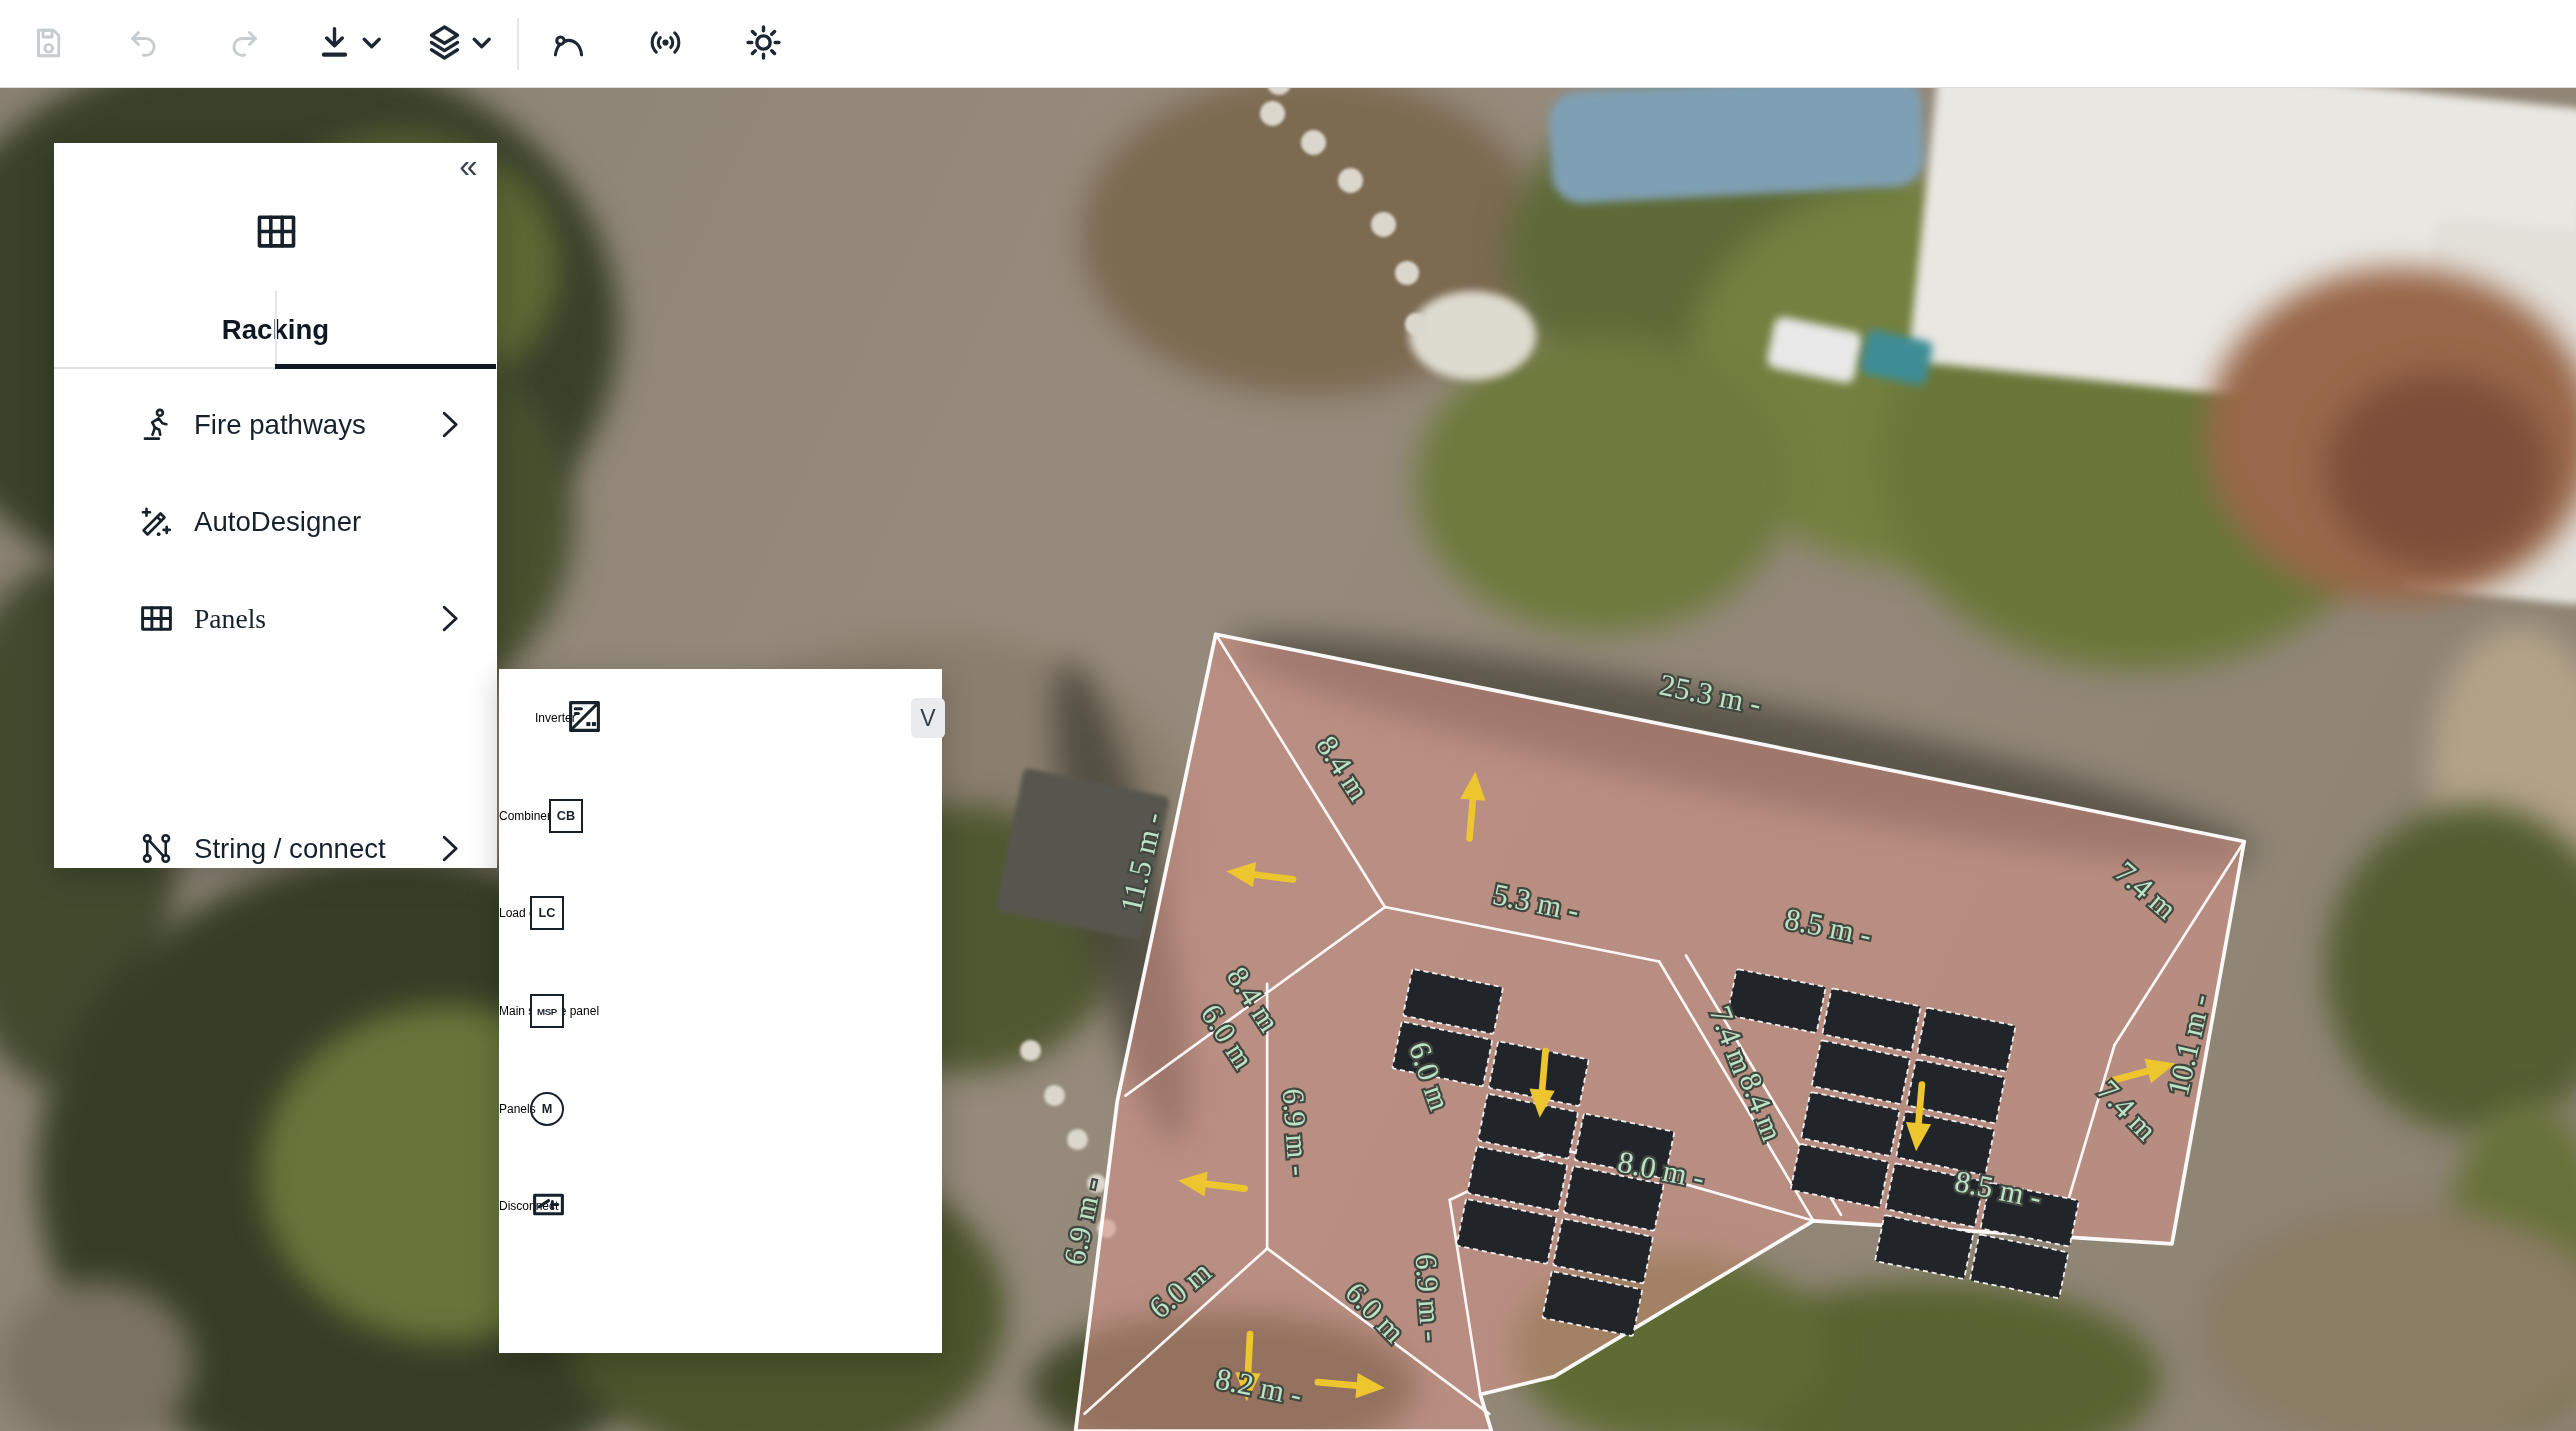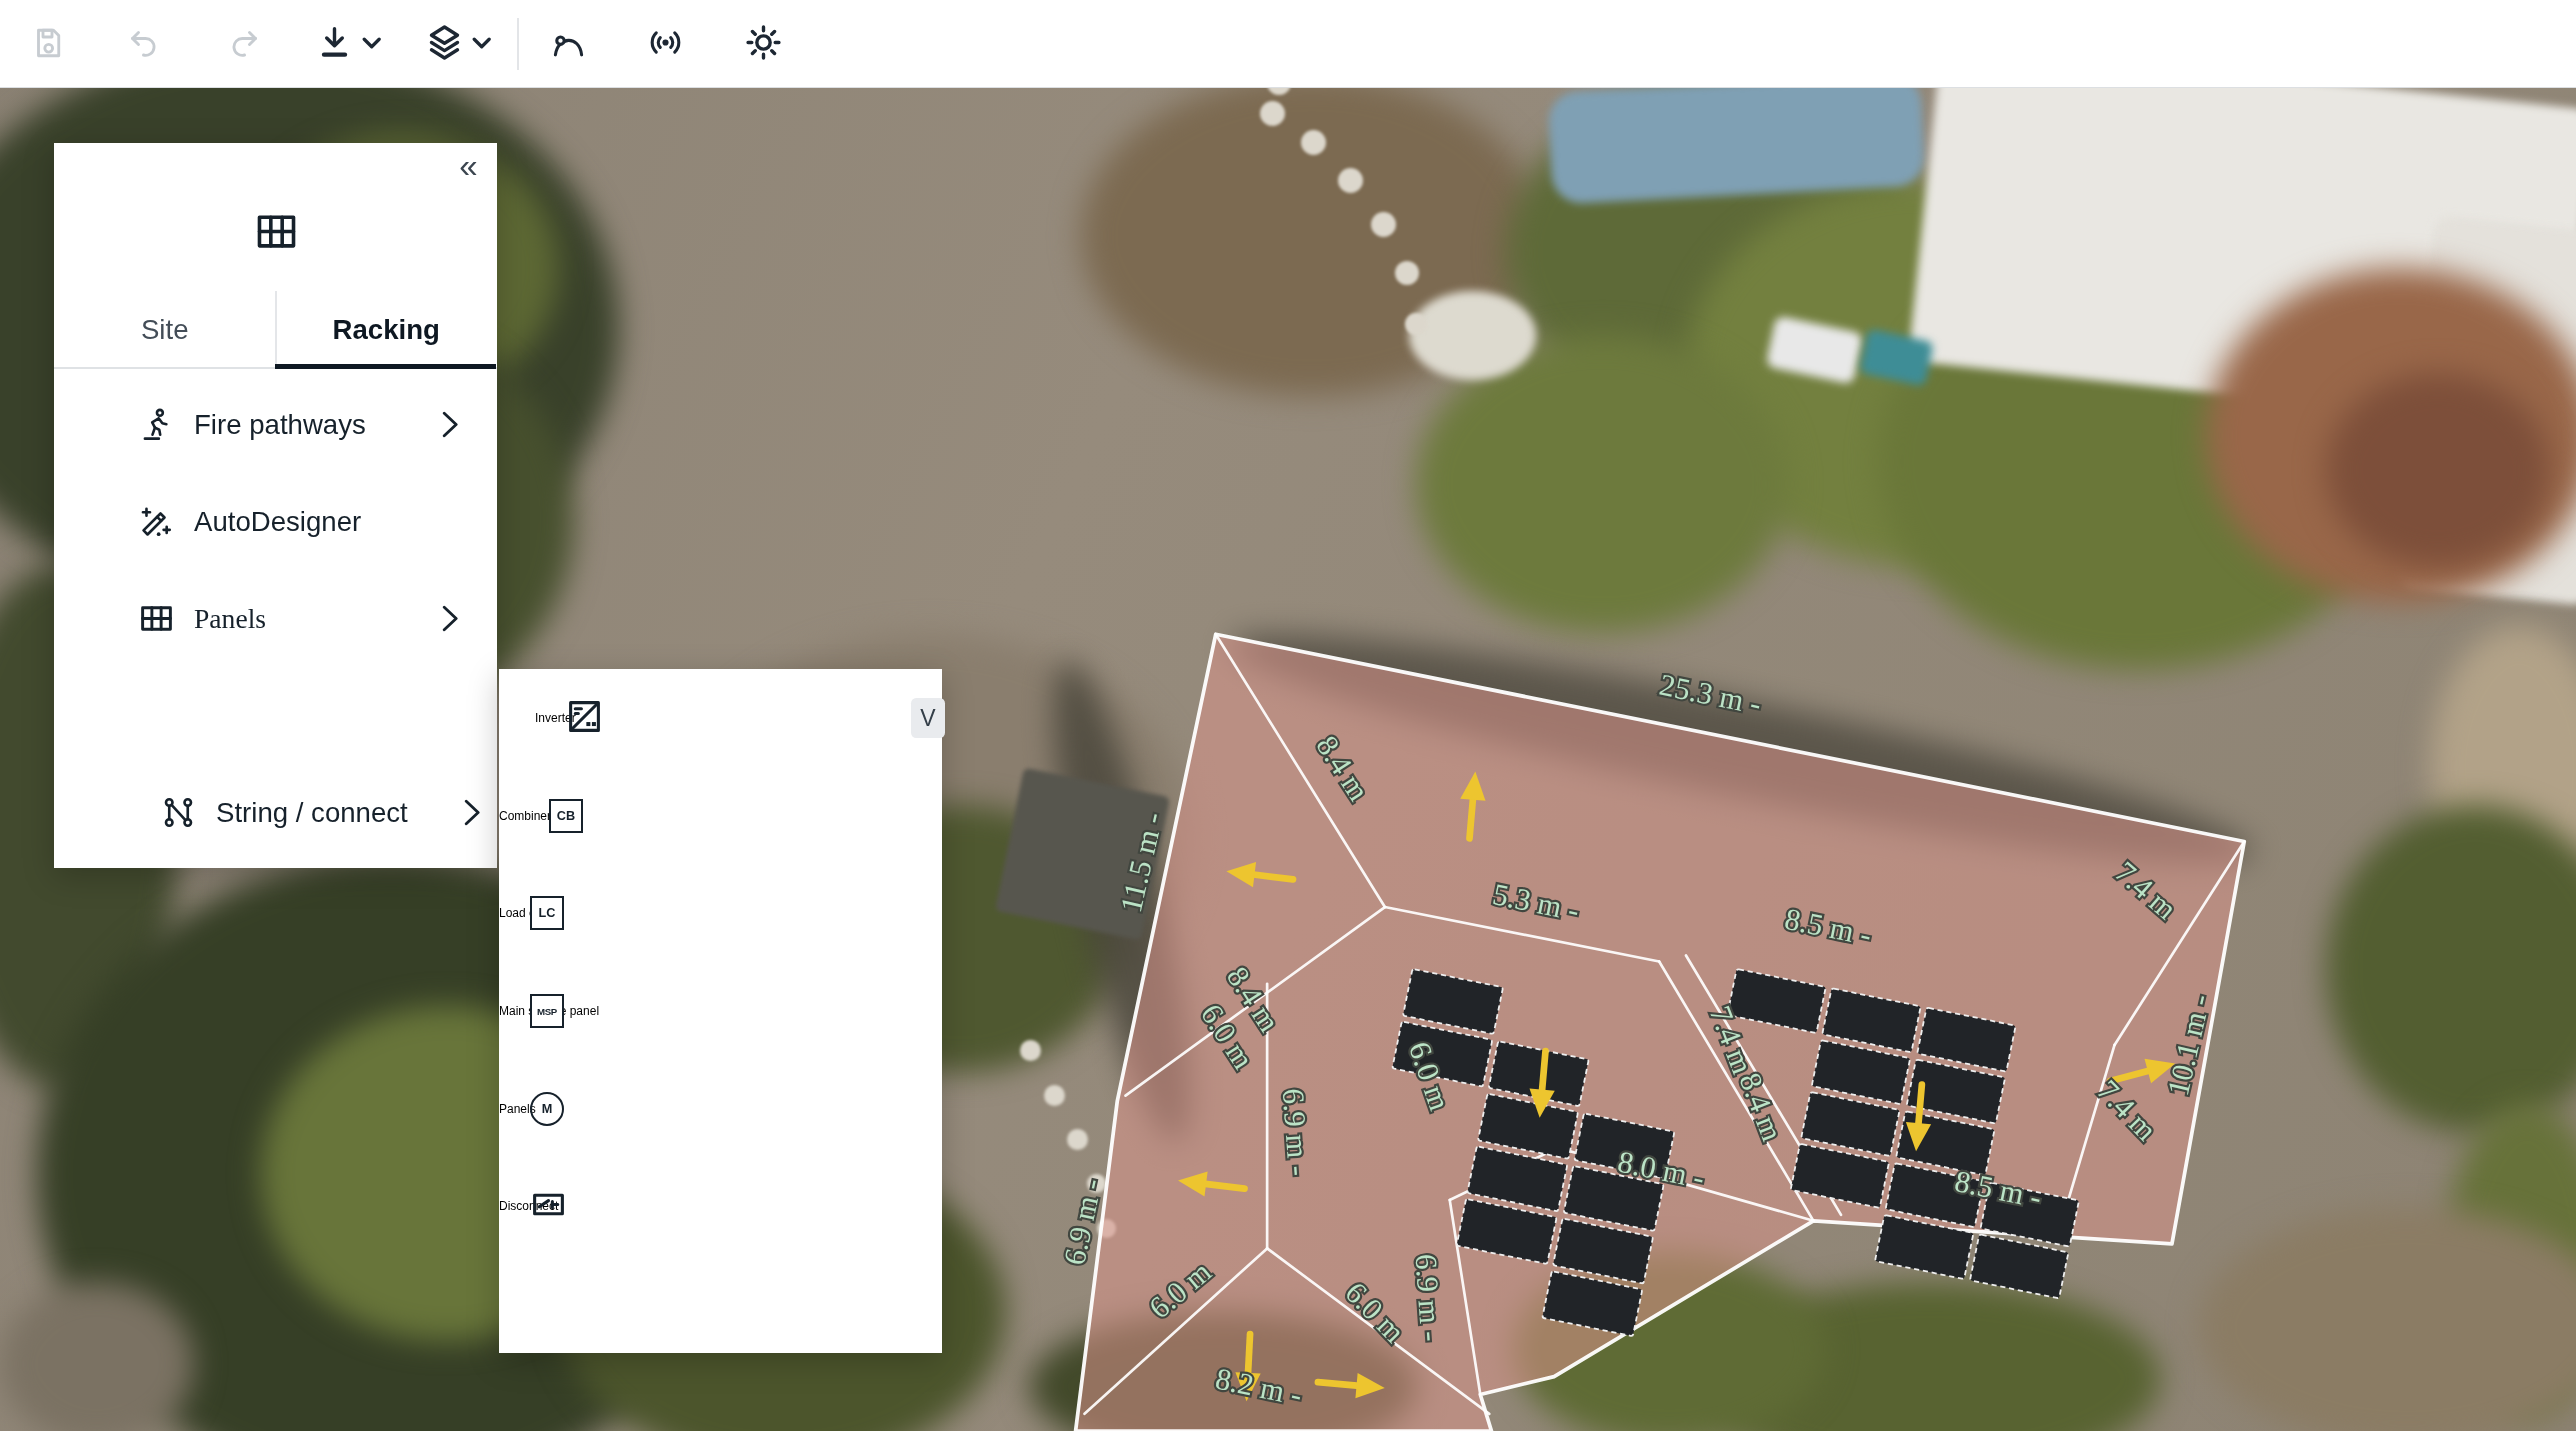--- a/index.html
+++ b/index.html
@@ -327,21 +327,20 @@
 
 <div id="sidebar" class="panel">
   <div id="collapse">«</div>
   <div id="grid-head">
     <svg class="mi-svg" width="43" height="43" viewBox="0 0 24 24" style="stroke-width:2">
       <rect x="2.5" y="4" width="19" height="16"></rect>
       <path d="M8.83,4 v16 M15.17,4 v16 M2.5,12 h19"></path>
     </svg>
   </div>
   <div class="tabs">
-    <div class="tab">Site</div>
     <div class="tab active">Racking</div>
   </div>
   <div class="tab-divider"></div>
   <div class="tab-border"></div>
   <div class="tab-underline"></div>
 
   <div class="menu-item" style="top:330px;">
     <span class="mi-icon">
       <svg class="mi-svg" width="37" height="37" viewBox="0 0 24 24">
         <path d="M6.2,20.4 l-2.6,-2.6 11,-11 2.6,2.6 z"></path>
@@ -380,21 +379,21 @@
     </span>
     <span class="mi-label">Panels</span>
     <span class="mi-chevron">
       <svg class="mi-svg" width="16.4" height="27" viewBox="0 0 11 18" style="stroke-width:1.9">
           <path d="M1.5,1.5 L9.5,9 L1.5,16.5"></path>
         </svg>
     </span>
   </div>
 
 
-  <div class="menu-item" style="top:621px;margin-left:22px;">
+  <div class="menu-item" style="top:657px;">
     <span class="mi-icon">
       <svg class="mi-svg" width="37" height="37" viewBox="0 0 24 24">
         <circle cx="6" cy="5.5" r="2.1"></circle>
         <circle cx="6" cy="18.5" r="2.1"></circle>
         <circle cx="18" cy="5.5" r="2.1"></circle>
         <circle cx="18" cy="18.5" r="2.1"></circle>
         <path d="M7.5,7 L16.5,17 M6,7.6 v8.8 M18,7.6 v8.8"></path>
       </svg>
     </span>
     <span class="mi-label">String / connect</span>

